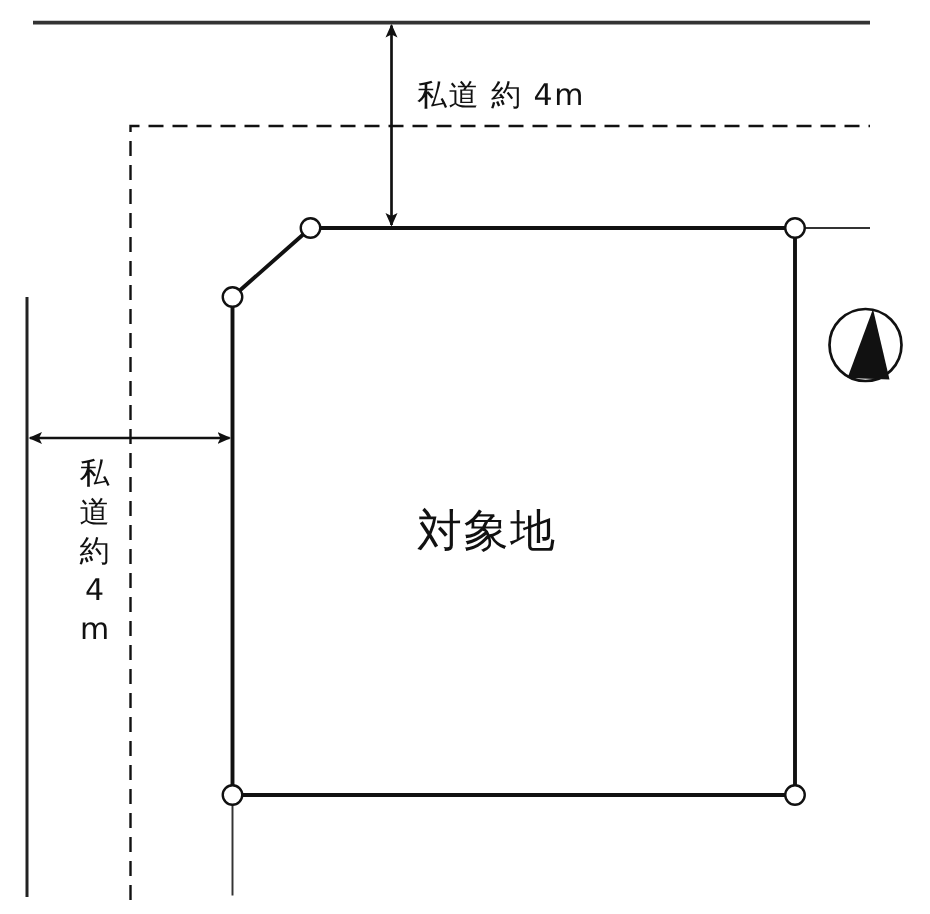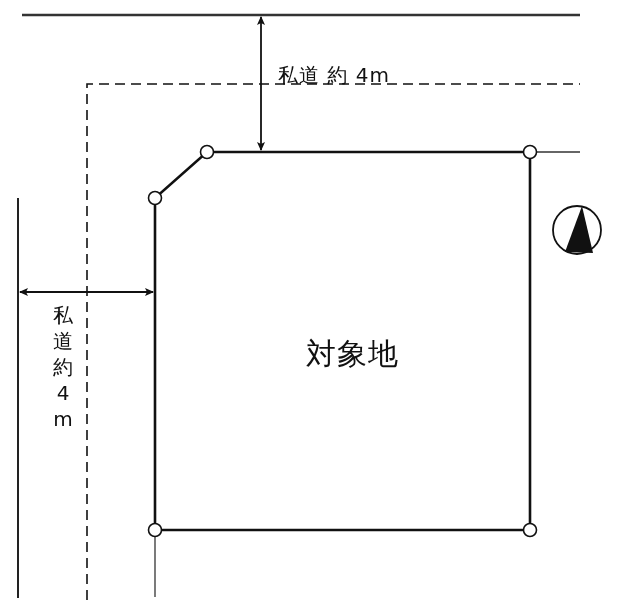--- a/index.html
+++ b/index.html
@@ -1,20 +1,20 @@
 <!DOCTYPE html>
 <html><head>
   <meta charset="utf-8">
   <style>
     html, body { margin: 0; padding: 0; background: #ffffff; }
     body { width: 620px; height: 609px; overflow: hidden; position: relative; font-family: "DejaVu Sans", sans-serif; }
     svg { position: absolute; left: 0; top: 0; }
     .lbl { position: absolute; color: #111; font-family: "DejaVu Sans", sans-serif; white-space: nowrap; }
-    #top-road-label { left: 278px; top: 62px; font-size: 20px; letter-spacing: 1px; }
-    #lot-label { left: 306px; top: 334px; font-size: 30px; letter-spacing: 1px; }
+    #top-road-label { left: 278px; top: 50px; font-size: 20px; letter-spacing: 1px; }
+    #lot-label { left: 278px; top: 334px; font-size: 30px; letter-spacing: 1px; }
     #left-road-label { left: 48px; top: 302px; width: 30px; font-size: 20px; line-height: 26px; text-align: center; display: flex; flex-direction: column; align-items: center; }
     #left-road-label span { display: block; }
   </style>
 </head>
 <body>
 
 <svg width="620" height="609" viewBox="0 0 620 609">
   <defs>
     <marker id="arr" markerWidth="10" markerHeight="10" refX="8" refY="5" orient="auto-start-reverse" markerUnits="userSpaceOnUse">
       <path d="M0,1 L9,5 L0,9 L2,5 Z" fill="#111"></path>

